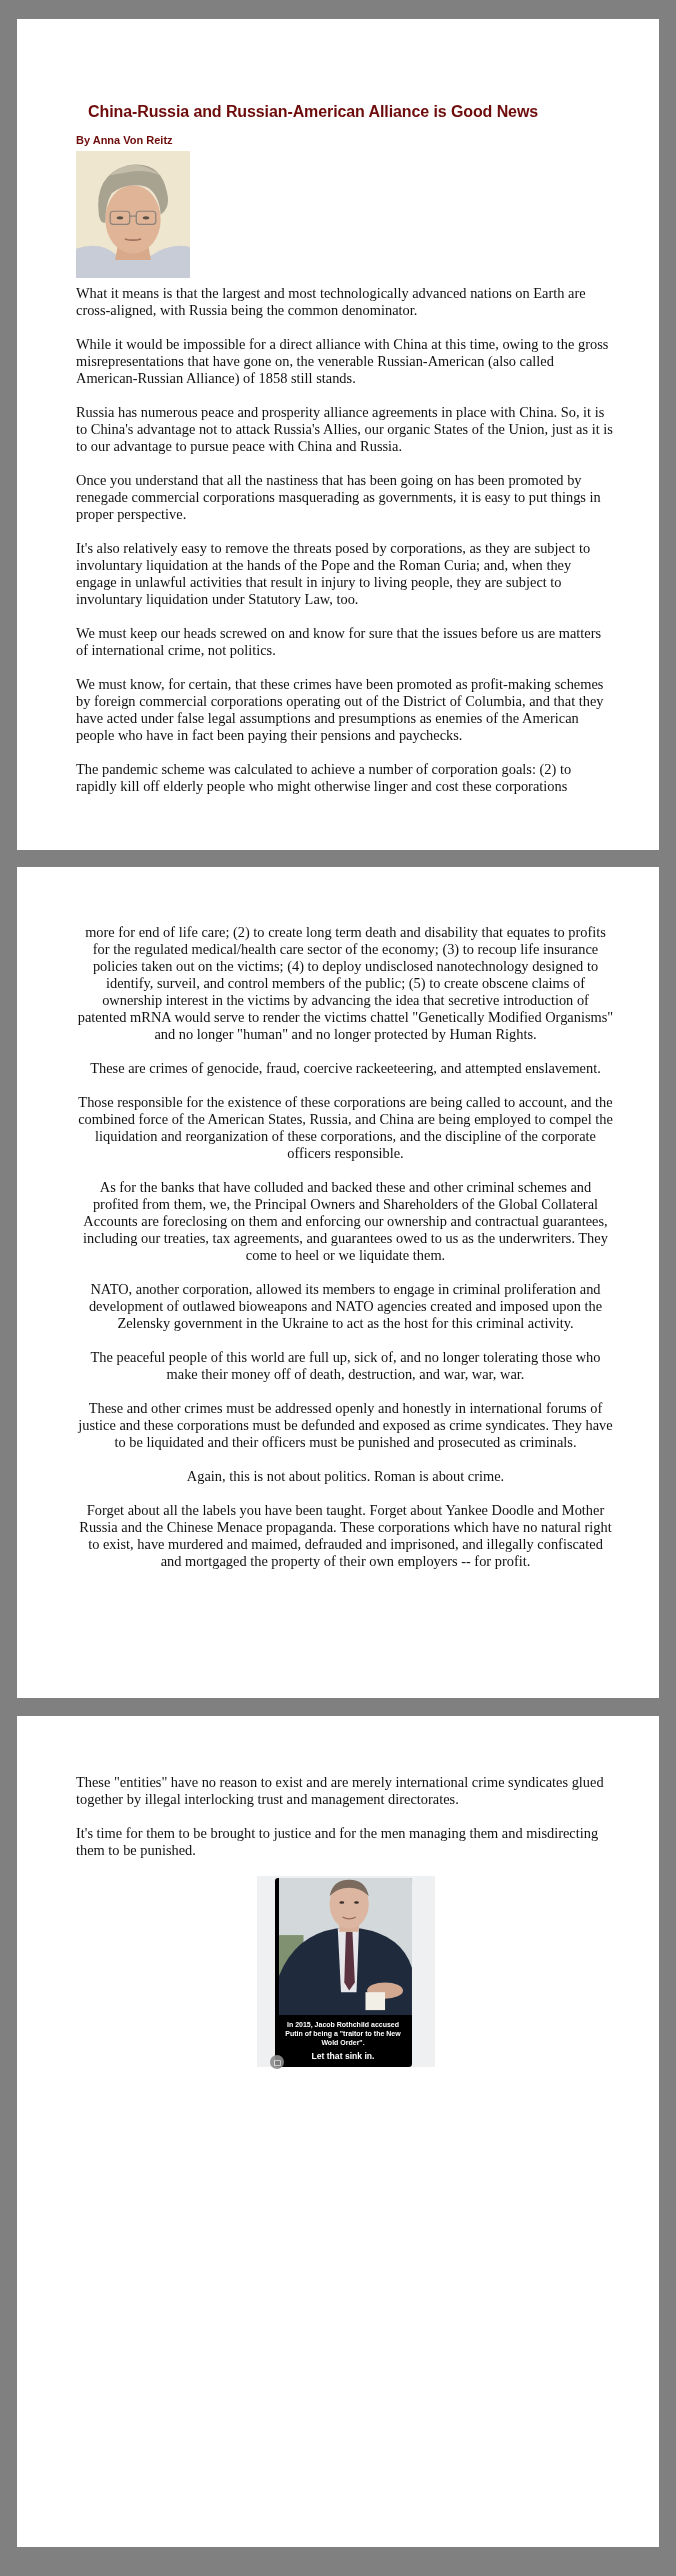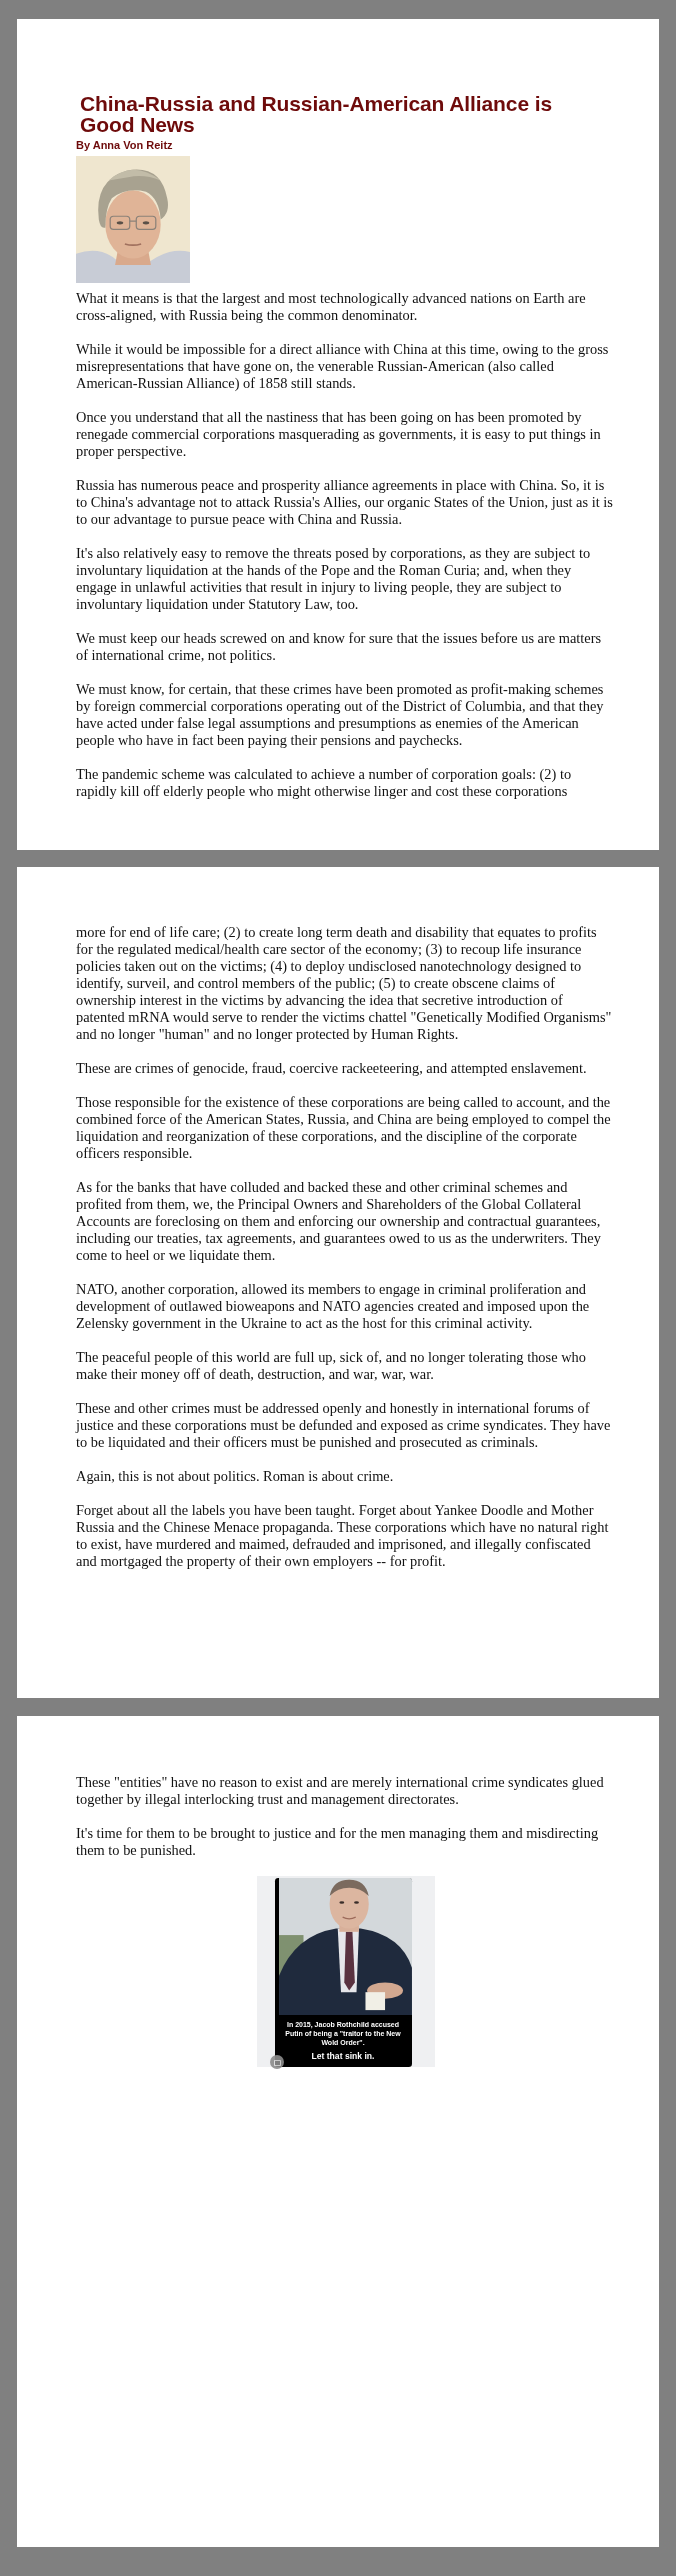--- a/index.html
+++ b/index.html
@@ -24,30 +24,30 @@
 
   .content {
     position: absolute;
     left: 59px;
     width: 539px;
     color: #111111;
     font-size: 14.4px;
     line-height: 17px;
   }
   #page-1 .content { top: 70px; }
-  #page-2 .content { top: 57px; }
+  #page-2 .content { top: 57px; text-align: center; }
   #page-3 .content { top: 58px; }
 
   .title {
     font-family: "Liberation Sans", "DejaVu Sans", sans-serif;
     font-weight: bold;
     color: #6e0b0b;
-    font-size: 21px;
+    font-size: 16px;
     line-height: 21px;
-    margin: 4px;
+    margin: 12px;
     letter-spacing: -0.1px;
   }
   .byline {
     font-family: "Liberation Sans", "DejaVu Sans", sans-serif;
     font-weight: bold;
     color: #6e0b0b;
     font-size: 11px;
     line-height: 13px;
     margin: 3.3px 0 4.1px 0;
   }
@@ -152,22 +152,22 @@
         <line x1="66" y1="80" x2="74" y2="80" stroke="#8a8178" stroke-width="1.5"></line>
 
         <ellipse cx="54" cy="82" rx="4" ry="2" fill="#5a5048"></ellipse>
         <ellipse cx="86" cy="82" rx="4" ry="2" fill="#5a5048"></ellipse>
 
         <path d="M60 108 Q70 111 80 108" stroke="#a0705e" stroke-width="2" fill="none"></path>
       </svg>
     </div>
     <p class="para">What it means is that the largest and most technologically advanced nations on Earth are cross-aligned, with Russia being the common denominator.</p>
     <p class="para">While it would be impossible for a direct alliance with China at this time, owing to the gross misrepresentations that have gone on, the venerable Russian-American (also called American-Russian Alliance) of 1858 still stands.</p>
+    <p class="para">Russia has numerous peace and prosperity alliance agreements in place with China.  So, it is to China's advantage not to attack Russia's Allies, our organic States of the Union, just as it is to our advantage to pursue peace with China and Russia.</p>
     <p class="para">Once you understand that all the nastiness that has been going on has been promoted by renegade commercial corporations masquerading as governments, it is easy to put things in proper perspective.</p>
-    <p class="para">Russia has numerous peace and prosperity alliance agreements in place with China.  So, it is to China's advantage not to attack Russia's Allies, our organic States of the Union, just as it is to our advantage to pursue peace with China and Russia.</p>
     <p class="para">It's also relatively easy to remove the threats posed by corporations, as they are subject to involuntary liquidation at the hands of the Pope and the Roman Curia; and, when they engage in unlawful activities that result in injury to living people, they are subject to involuntary liquidation under Statutory Law, too.</p>
     <p class="para">We must keep our heads screwed on and know for sure that the issues before us are matters of international crime, not politics.</p>
     <p class="para">We must know, for certain, that these crimes have been promoted as profit-making schemes by foreign commercial corporations operating out of the District of Columbia, and that they have acted under false legal assumptions and presumptions as enemies of the American people who have in fact been paying their pensions and paychecks.</p>
     <p class="para">The pandemic scheme was calculated to achieve a number of corporation goals: (2) to rapidly kill off elderly people who might otherwise linger and cost these corporations</p>
   </div>
 </div>
 
 <div class="page" id="page-2">
   <div class="content">
     <p class="para">more for end of life care; (2) to create long term death and disability that equates to profits for the regulated medical/health care sector of the economy; (3) to recoup life insurance policies taken out on the victims; (4) to deploy undisclosed nanotechnology designed to identify, surveil, and control members of the public; (5) to create obscene claims of ownership interest in the victims by advancing the idea that secretive introduction of patented mRNA would serve to render the victims chattel "Genetically Modified Organisms" and no longer "human" and no longer protected by Human Rights.</p>

